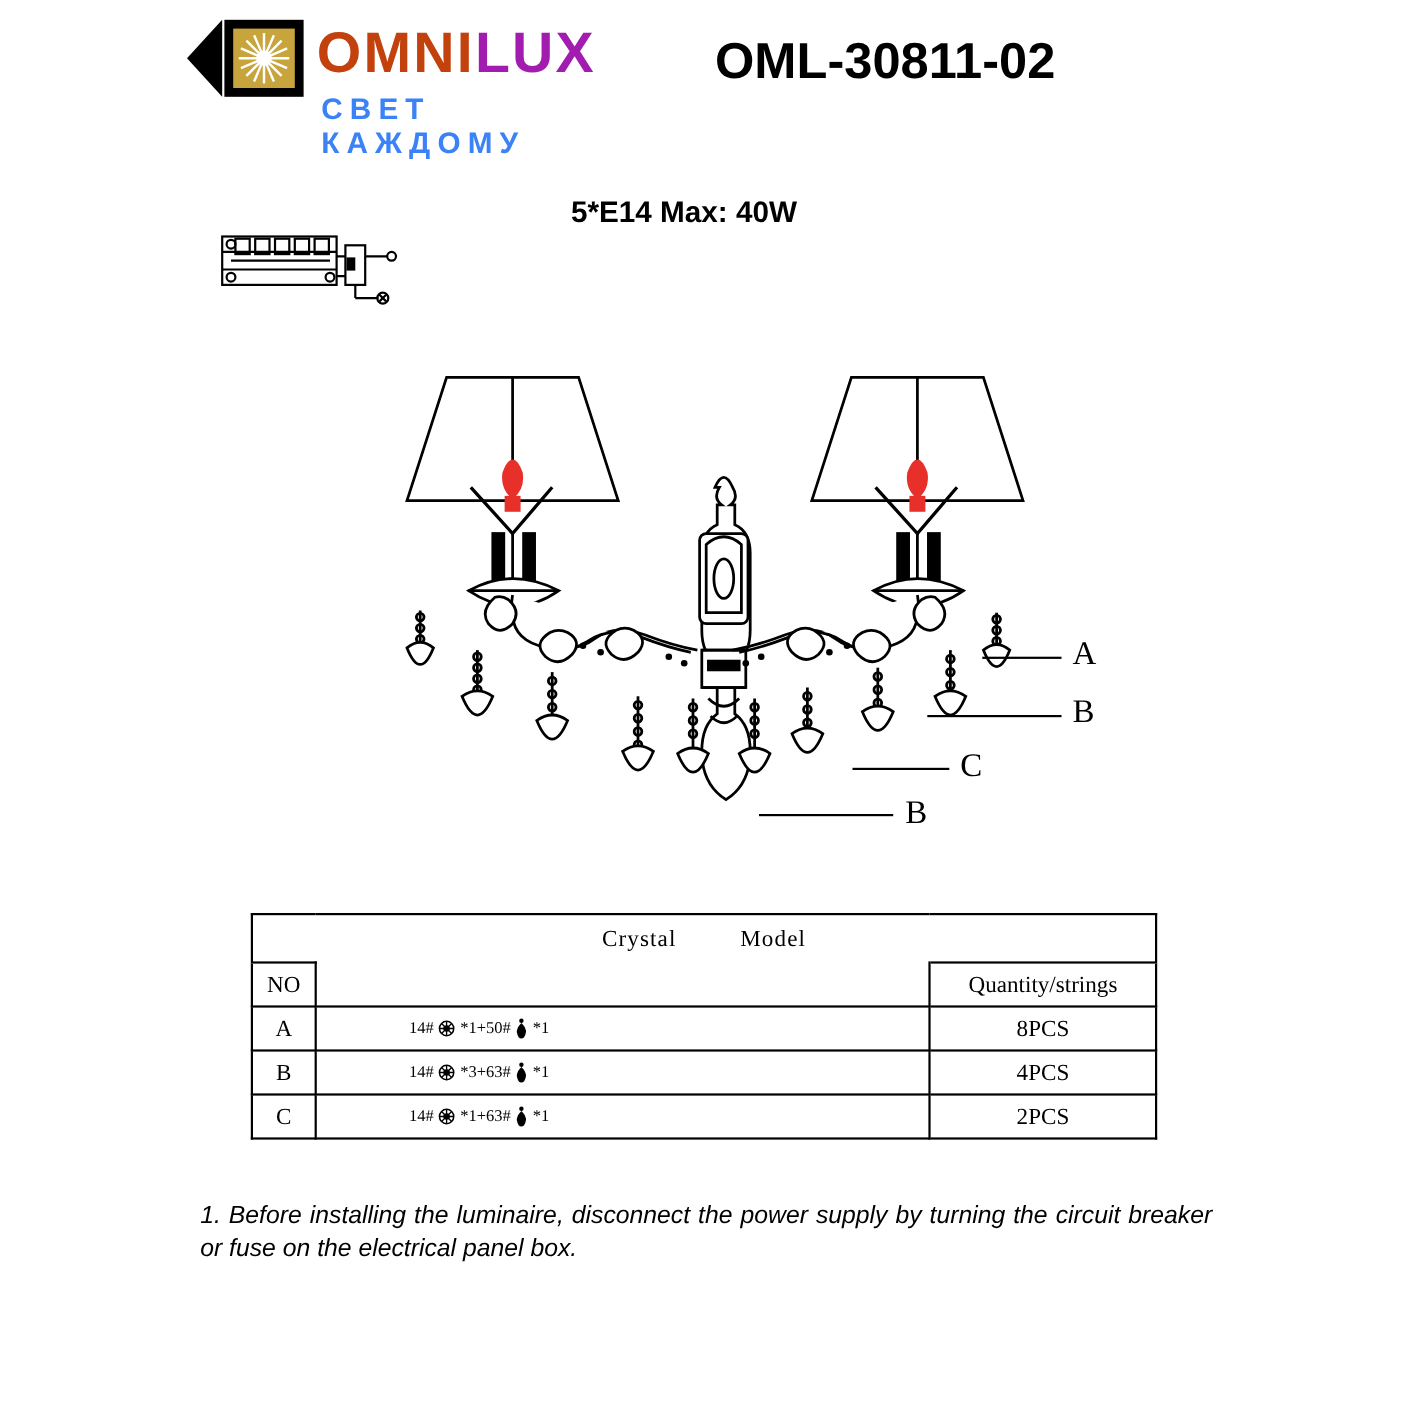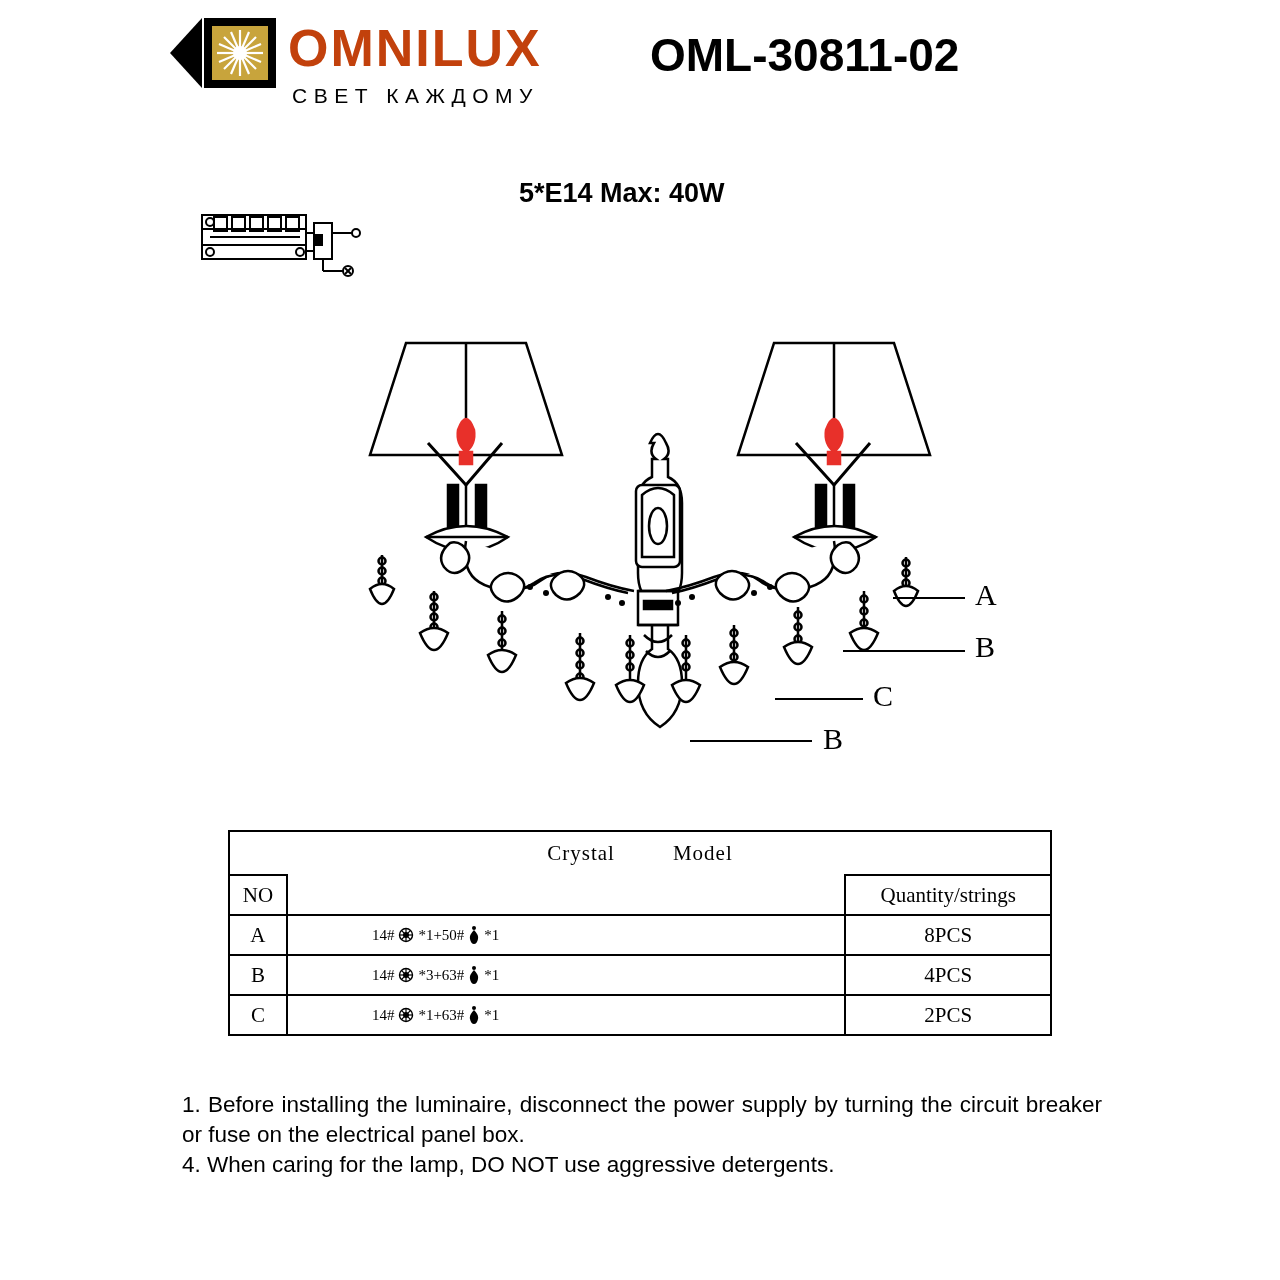--- a/index.html
+++ b/index.html
@@ -23,25 +23,25 @@
   }
   .logo-mark {
     position: absolute; left: 0; top: 0; width: 120px; height: 78px;
   }
   .logo-text {
     position: absolute; left: 120px; top: 4px;
     font-weight: bold; font-size: 52px; letter-spacing: 2px;
     line-height: 60px;
   }
   .logo-text .omni { color: #c2410c; }
-  .logo-text .lux { color: #c2410c; }
+  .logo-text .lux { color: #a21caf; }
   .logo-sub {
     position: absolute; left: 124px; top: 70px;
-    font-size: 21px; font-weight: normal; letter-spacing: 6.5px;
-    color: #000000;
+    font-size: 27px; font-weight: bold; letter-spacing: 6.5px;
+    color: #3b82f6;
   }
   .model-code {
     position: absolute; left: 640px; top: 28px;
     font-size: 46px; font-weight: bold; letter-spacing: 0px; margin-left: 10px;
   }
 
   
   .lamp-spec {
     position: absolute; left: 519px; top: 178px;
     font-size: 27px; font-weight: bold;
@@ -111,21 +111,21 @@
   .crystal-icon { display: inline-block; vertical-align: middle; }
 
   
   .instructions {
     position: absolute; left: 182px; top: 1090px;
     width: 920px;
     font-size: 22.5px;
     line-height: 30px;
     text-align: justify;
   }
-  .instructions p { margin: 0 0 0 0; }
+  .instructions p { margin: 0 0 0 0; font-style: italic; }
   .instructions p.first { text-align: justify; }
 </style>
 </head>
 <body>
 
 <div class="page">
 
   <div class="header">
 
     <div class="logo-block">
@@ -426,16 +426,15 @@
           <span>*1</span>
         </span>
       </td>
       <td class="qty-cell">2PCS</td>
     </tr>
   </tbody>
     </table>
 
   <div class="instructions">
     <p class="first">1.  Before  installing  the  luminaire,  disconnect  the  power  supply  by  turning  the circuit breaker or fuse on the electrical panel box.</p>
-    <p>4. When caring for the lamp, DO NOT use aggressive detergents.</p>
   </div>
 
 </div>
 
 </body></html>

